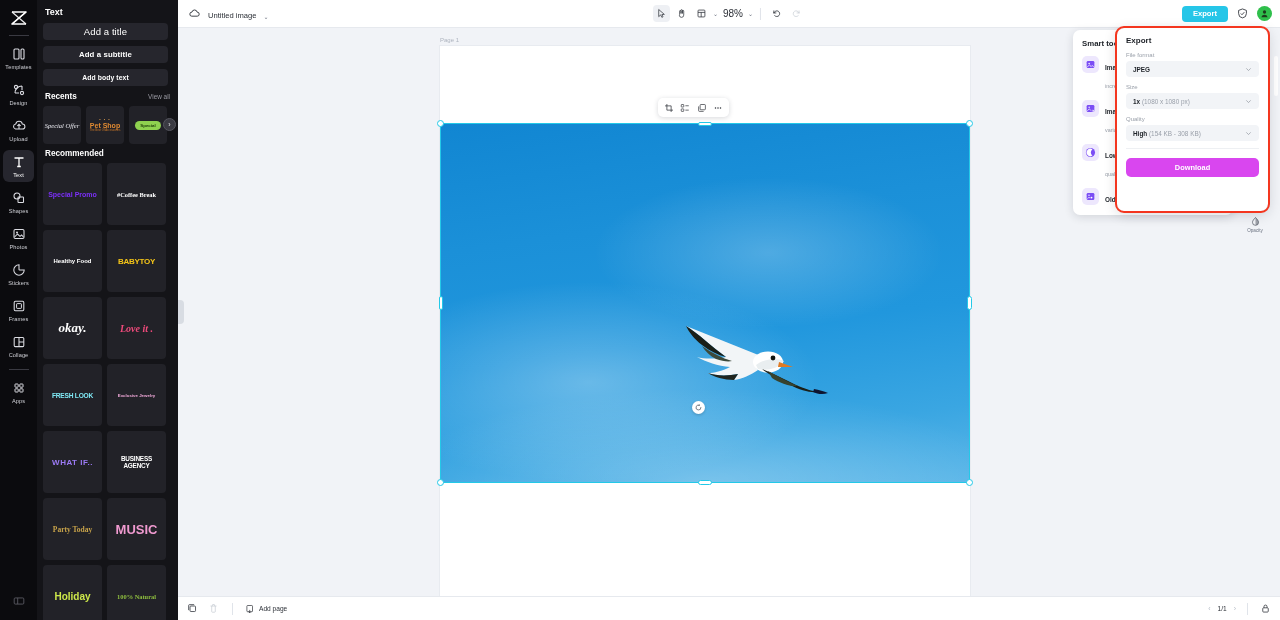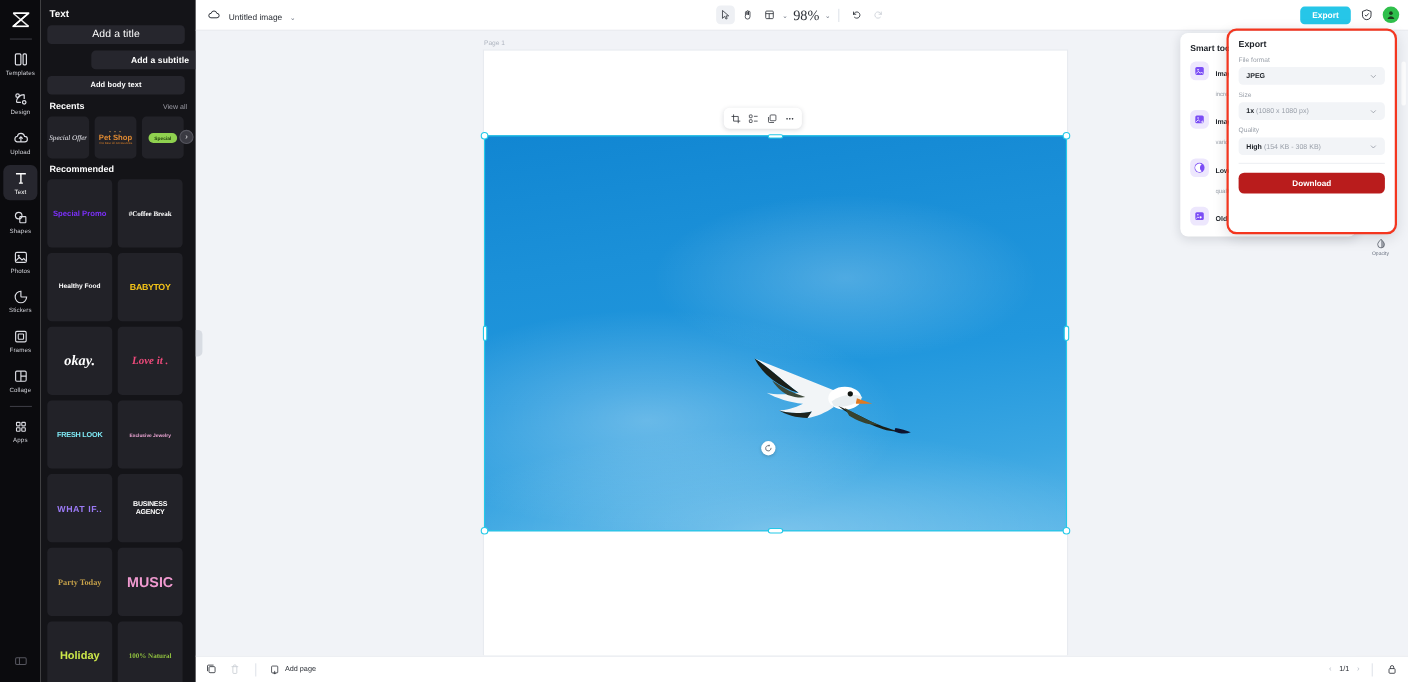--- a/index.html
+++ b/index.html
@@ -35,21 +35,21 @@
     position: absolute; left: 37px; top: 0; width: 141px; height: 620px;
     background: #141418; overflow: hidden; padding: 0 6px;
   }
   .panel-title { color: #fff; font-size: 9px; font-weight: 700; margin: 7px 0 6px 2px; }
   .text-btn {
     width: 125px; height: 17px; background: #26262d; border-radius: 4px;
     display: flex; align-items: center; justify-content: center;
     color: #fff; margin-bottom: 6px; cursor: pointer; letter-spacing:.1px;
   }
   .text-btn.t1 { font-size: 9.5px; font-weight: 400; }
-  .text-btn.t2 { font-size: 7.8px; font-weight: 700; margin-left: 40px; }
+  .text-btn.t2 { font-size: 7.8px; font-weight: 700; }
   .text-btn.t3 { font-size: 6.8px; font-weight: 600; }
   .sect-head { display: flex; align-items: baseline; justify-content: space-between; margin: 5px 2px 5px 2px; }
   .sect-head h3 { color: #fff; font-size: 8.2px; font-weight: 700; }
   .view-all { color: #9a9aa3; font-size: 6.4px; cursor: pointer; }
   .recents { display: flex; gap: 5px; position: relative; }
   .rec-card {
     width: 38px; height: 38px; background: #222228; border-radius: 4px;
     display: flex; align-items: center; justify-content: center; overflow: hidden; cursor: pointer;
   }
   .rec-arrow {
@@ -95,21 +95,21 @@
     position: absolute; left: 178px; top: 0; width: 1102px; height: 28px;
     background: #fff; border-bottom: 1px solid #e6e9ee;
     display: flex; align-items: center; z-index: 5;
   }
   .tb-left { display: flex; align-items: flex-end; gap: 7px; padding-left: 10px; }
   .doc-name { font-size: 7.6px; color: #2b2f36; cursor: pointer; }
   .caret { font-size: 6px; color: #6b7280; cursor: pointer; }
   .tb-center { position: absolute; left: 50%; transform: translateX(-50%); display: flex; align-items: center; gap: 3px; }
   .tool { width: 17px; height: 17px; border-radius: 4px; display: flex; align-items: center; justify-content: center; cursor: pointer; }
   .tool.sel { background: #eef0f4; }
-  .zoomval { font-size: 13px; color: #2b2f36; padding: 0 2px; font-family: Liberation Serif, serif; }
+  .zoomval { font-size: 10px; color: #2b2f36; padding: 0 2px; }
   .divider { width: 1px; height: 12px; background: #e0e4ea; margin: 0 4px; }
   .tb-right { position: absolute; right: 8px; display: flex; align-items: center; gap: 8px; }
   .export-btn {
     background: #26c6e8; color: #fff; font-size: 7.6px; font-weight: 700;
     padding: 3.5px 11px; border-radius: 4px; border: none; cursor: pointer;
   }
   .avatar { width: 15px; height: 15px; border-radius: 50%; background: #2fbf4b; display:flex; align-items:center; justify-content:center; cursor:pointer; }
 
   
   .stage {
@@ -180,21 +180,21 @@
   .ep-title { font-size: 8px; font-weight: 700; color: #1e2228; margin-bottom: 7px; }
   .ep-lbl { font-size: 6px; color: #9aa0aa; margin-bottom: 3px; }
   .ep-sel {
     height: 16px; background: #f2f4f7; border-radius: 4px; display: flex;
     align-items: center; justify-content: space-between; padding: 0 7px;
     font-size: 6.4px; color: #1e2228; margin-bottom: 7px; cursor: pointer; font-weight:700;
   }
   .ep-sel .muted { color: #9aa0aa; font-weight: 400; }
   .ep-hr { height: 1px; background: #eef0f3; margin: 3px 0 7px 0; }
   .dl-btn {
-    width: 100%; height: 19px; background: #b91c1c; color: #fff; border: none;
+    width: 100%; height: 19px; background: #d946ef; color: #fff; border: none;
     border-radius: 5px; font-size: 7.4px; font-weight: 700; cursor: pointer;
   }
 
   
   .rstrip { position: absolute; right: 0; top: 28px; width: 47px; height: 568px; background: #f1f3f7; }
   .opacity-btn {
     position: absolute; right: 12px; top: 183px; width: 26px; height: 26px;
     display: flex; flex-direction: column; align-items: center; justify-content: center;
     cursor: pointer; gap: 1px;
   }

